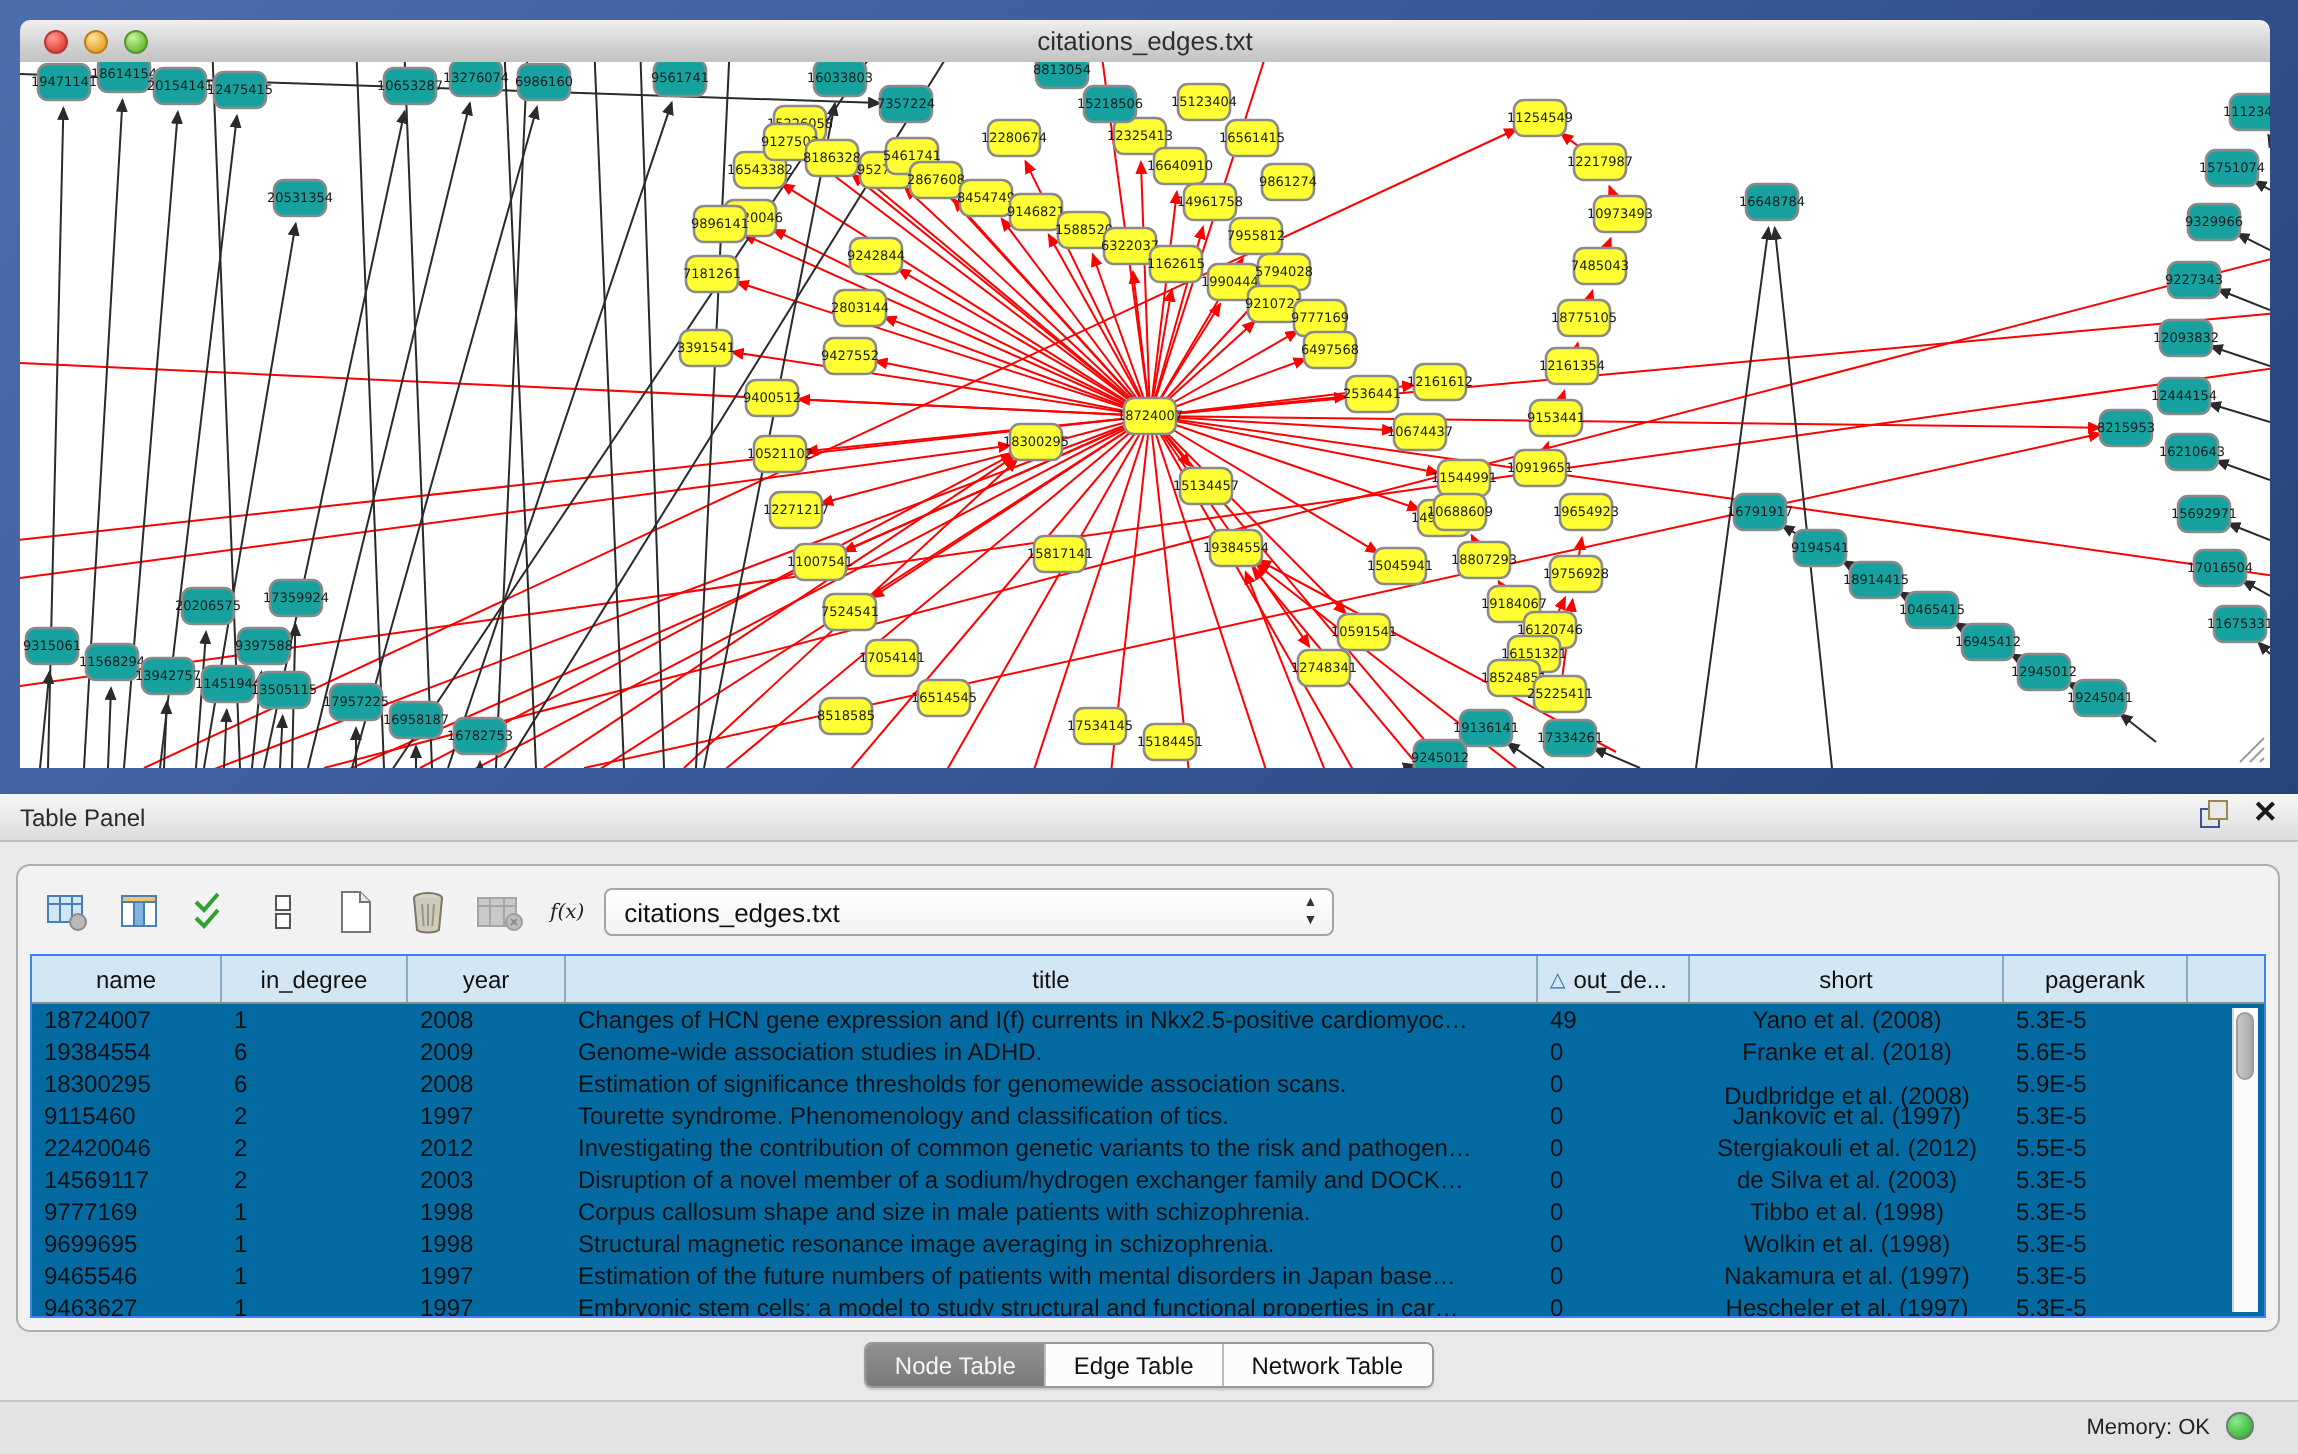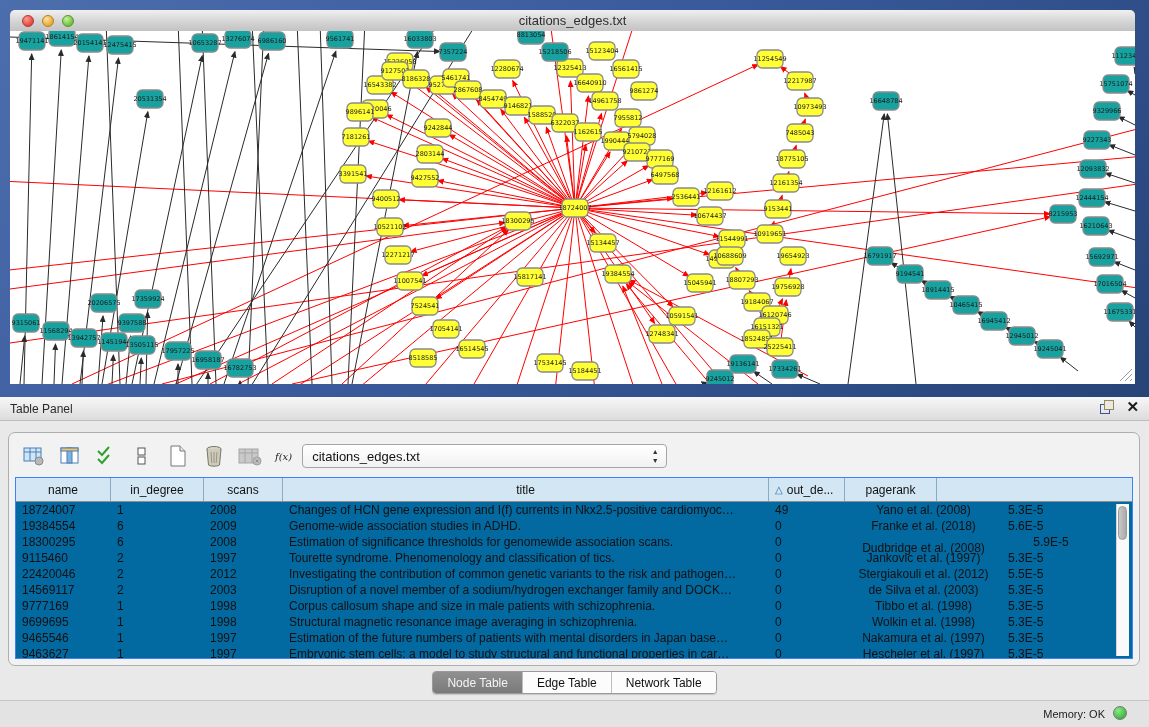--- a/index.html
+++ b/index.html
@@ -809,28 +809,31 @@
 
       <div id="data-table">
         <div id="thead">
             <div class="hcell" style="width: 95px;">
               <span>name</span>
             </div>
             <div class="hcell" style="width: 93px;">
               <span>in_degree</span>
             </div>
             <div class="hcell" style="width: 79px;">
-              <span>scans</span>
+              <span>year</span>
             </div>
             <div class="hcell" style="width: 486px;">
               <span>title</span>
             </div>
             <div class="hcell left" style="width: 76px;">
               <span class="sort-tri">△</span>
               <span>out_de...</span>
+            </div>
+            <div class="hcell" style="width: 157px;">
+              <span>short</span>
             </div>
             <div class="hcell" style="width: 92px;">
               <span>pagerank</span>
             </div>
           </div>
         <div id="table-body">
             <div class="trow">
               <div class="tcell" style="width: 95px;">18724007</div>
               <div class="tcell" style="width: 93px;">1</div>
               <div class="tcell" style="width: 79px;">2008</div>
@@ -848,21 +851,21 @@
               <div class="tcell center" style="width: 157px;">Franke et al. (2018)</div>
               <div class="tcell" style="width: 92px;">5.6E-5</div>
             </div>
             <div class="trow">
               <div class="tcell" style="width: 95px;">18300295</div>
               <div class="tcell" style="width: 93px;">6</div>
               <div class="tcell" style="width: 79px;">2008</div>
               <div class="tcell" style="width: 486px;">Estimation of significance thresholds for genomewide association scans.</div>
               <div class="tcell" style="width: 76px;">0</div>
               <div class="tcell center" style="width: 157px; margin-top: 12px;">Dudbridge et al. (2008)</div>
-              <div class="tcell" style="width: 92px; text-align: center;">5.9E-5</div>
+              <div class="tcell" style="width: 92px;">5.9E-5</div>
             </div>
             <div class="trow">
               <div class="tcell" style="width: 95px;">9115460</div>
               <div class="tcell" style="width: 93px;">2</div>
               <div class="tcell" style="width: 79px;">1997</div>
               <div class="tcell" style="width: 486px;">Tourette syndrome. Phenomenology and classification of tics.</div>
               <div class="tcell" style="width: 76px;">0</div>
               <div class="tcell center" style="width: 157px;">Jankovic et al. (1997)</div>
               <div class="tcell" style="width: 92px;">5.3E-5</div>
             </div>

